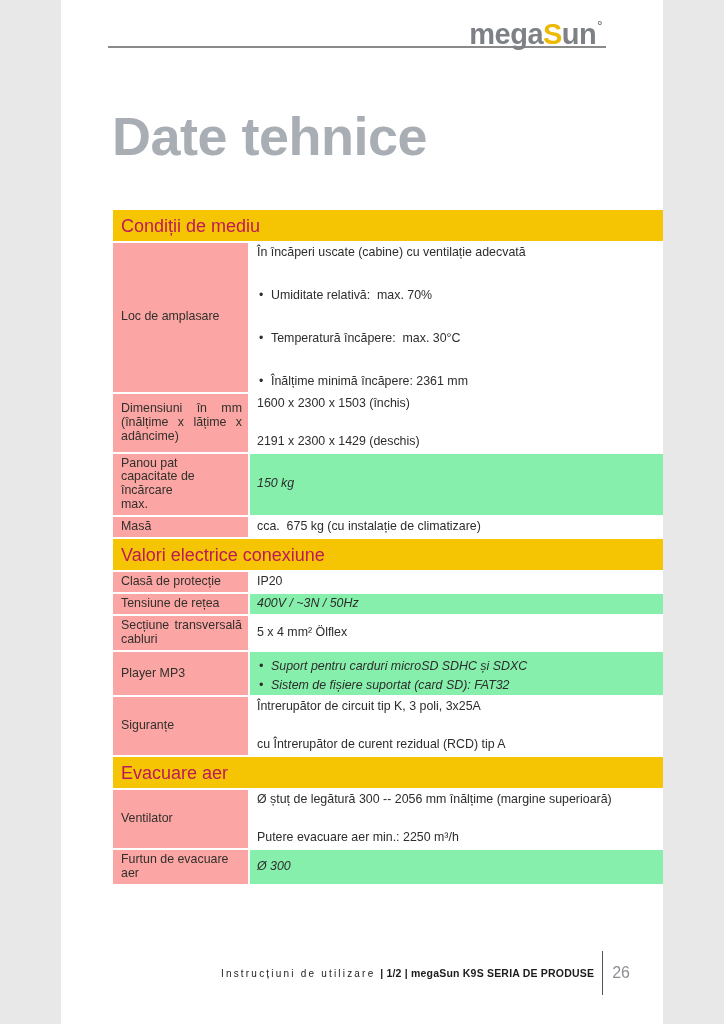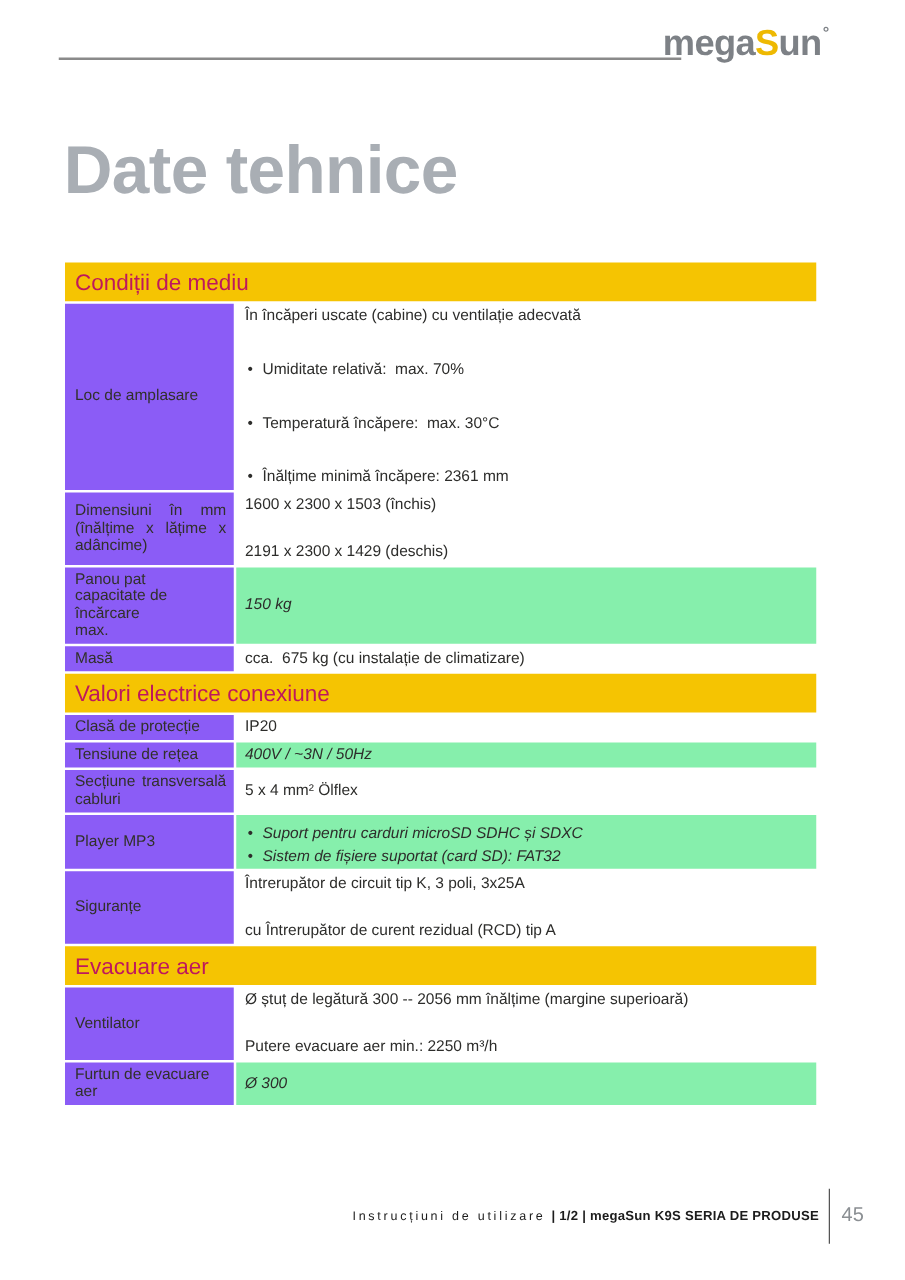--- a/index.html
+++ b/index.html
@@ -1,20 +1,20 @@
 <!DOCTYPE html>
 <html><head>
 <meta charset="utf-8">
 <style>
   * { box-sizing: border-box; margin: 0; padding: 0; }
   html, body { background: #e8e8e8; }
   body { font-family: "Liberation Sans", sans-serif; }
   .page {
     position: relative;
-    width: 724px; height: 1024px;
+    width: 602px; height: 1024px;
     background: #ffffff;
     margin: 0 auto;
     overflow: hidden;
     color: #2d2d2b;
   }
 
   
   .header-rule {
     position: absolute; top: 46px; left: 47px;
     width: 498px; height: 2px; background: #8a8a8a;
@@ -46,21 +46,21 @@
     background: #f5c402; color: #be185d;
     font-size: 18px;
     padding: 6px 8px 5px 8px;
     margin-bottom: 2px;
     min-height: 25px;
   }
   .sec-header + .trow { margin-top: 0; }
   .trow { display: flex; margin-bottom: 2px; }
   .cell-label {
     width: 135px; flex: 0 0 135px;
-    background: #8b5cf6; color: #31302a;
+    background: #fca5a5; color: #31302a;
     padding: 3px 6px 3px 8px;
     margin-right: 2px;
     display: flex; flex-direction: column; justify-content: center;
   }
   .cell-label.preline { white-space: pre-line; }
   .spread { display: flex; justify-content: space-between; }
   .cell-content {
     flex: 1 1 auto;
     padding: 3px 8px 3px 7px;
     display: flex; flex-direction: column; justify-content: center;
@@ -198,16 +198,16 @@
         </div>
       </div>
     </div>
 
   <div class="footer">
     <div class="footer-text">
       <span class="ft-light">Instrucțiuni de utilizare</span>
       <span class="ft-bold">| 1/2 | megaSun K9S SERIA DE PRODUSE</span>
     </div>
     <div class="footer-divider"></div>
-    <div class="page-number">45</div>
+    <div class="page-number">26</div>
   </div>
 
 </div>
 
 </body></html>

